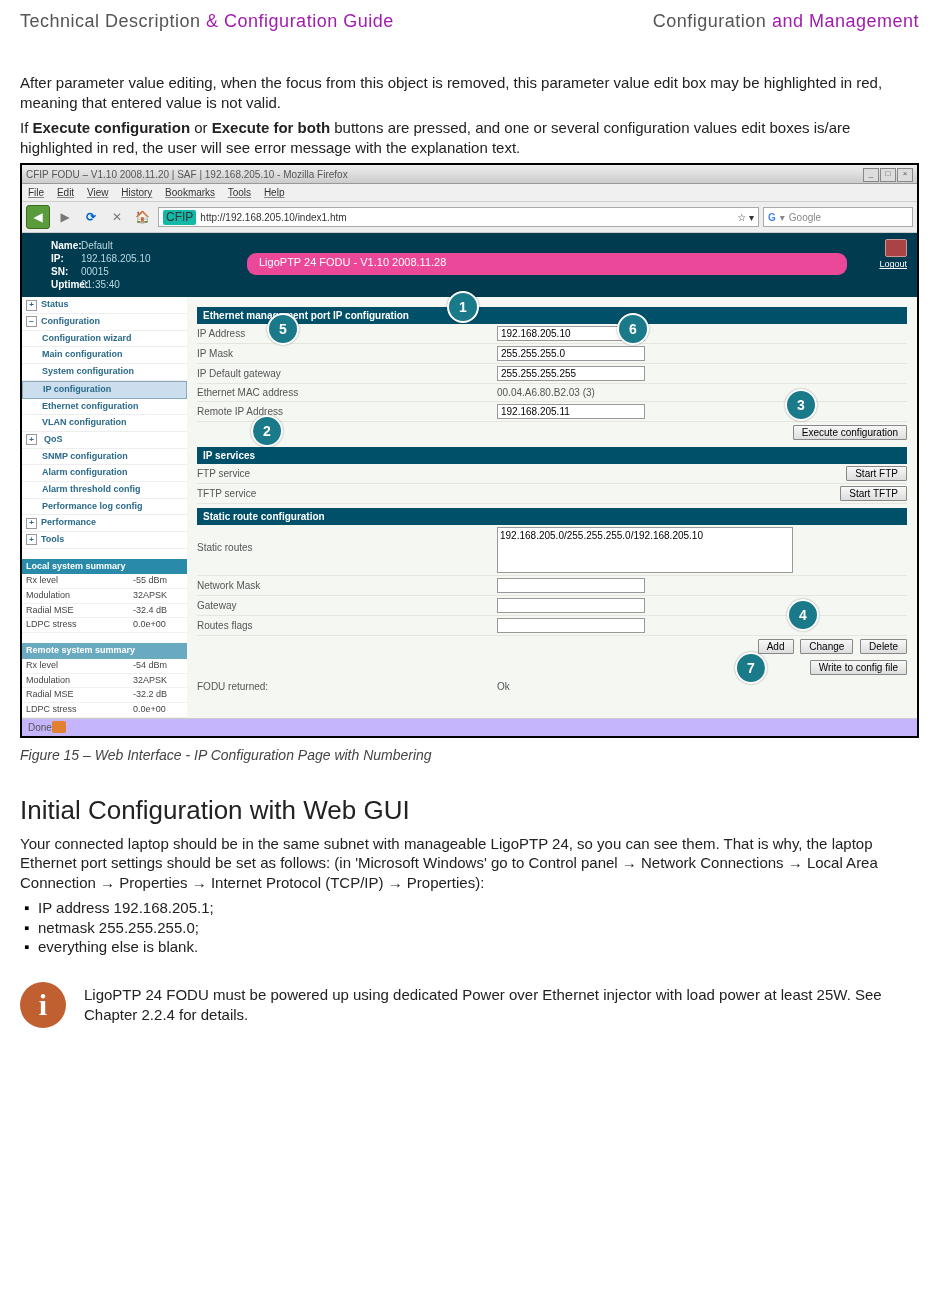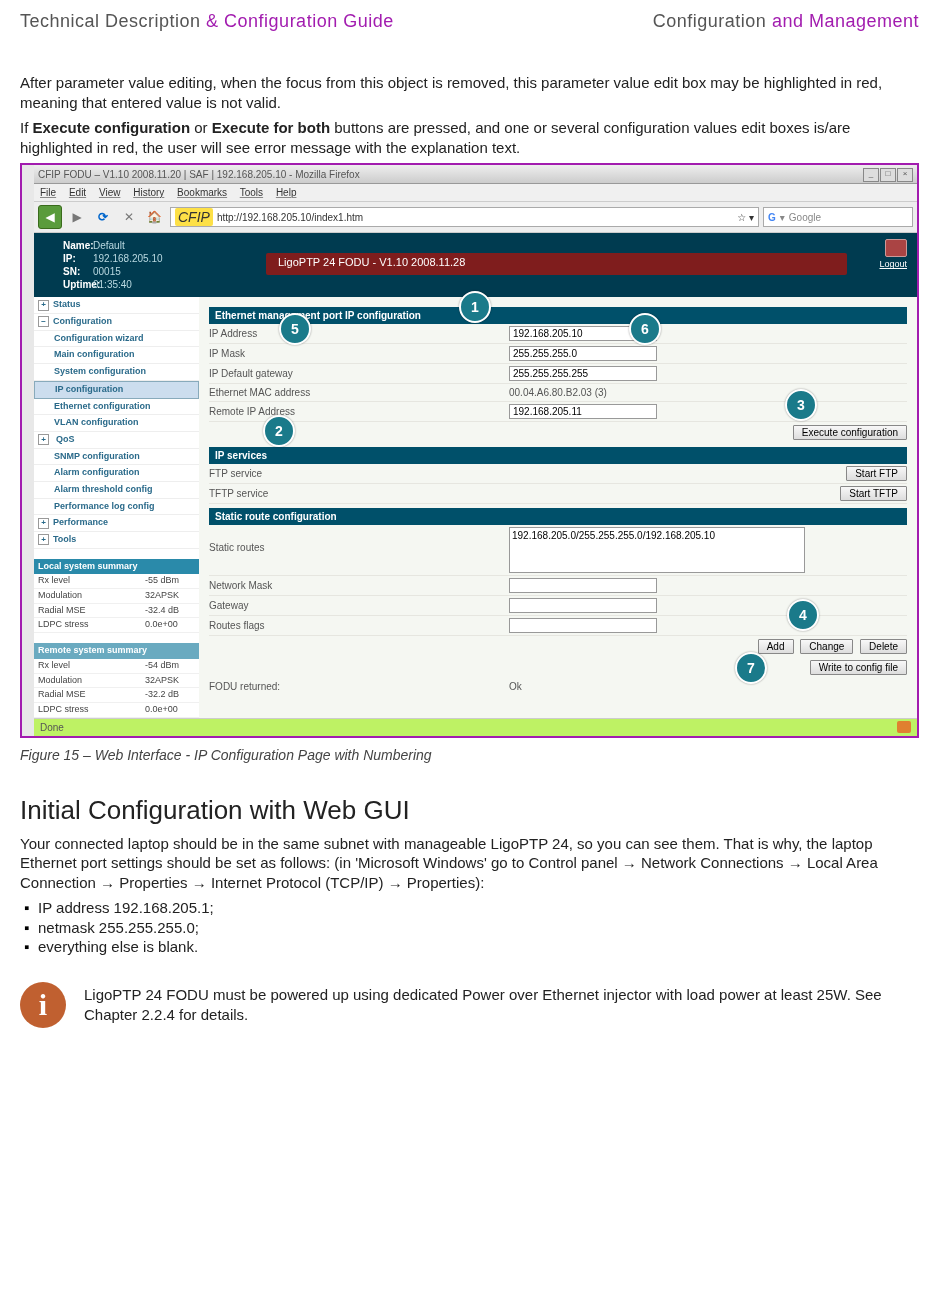--- a/index.html
+++ b/index.html
@@ -16,42 +16,42 @@
   .doc-header .right { }
   .doc-header .grey { color:#a21caf; }
   p { margin: 6px 0; }
   .figure-caption { font-style: italic; color:#444; margin-top:8px; font-size:14px;}
   h2.section { font-size: 26px; font-weight: normal; margin-top:30px; margin-bottom:6px;}
   ul.bullets { list-style: none; padding-left: 18px; margin:6px 0;}
   ul.bullets li::before { content:"▪"; color:#000; display:inline-block; width:14px; margin-left:-14px;}
   .note-box { display:flex; align-items:center; margin-top:25px; gap:18px;}
   .info-icon { width:46px; height:46px; border-radius:50%; background:#c06030; color:#fff; display:flex; align-items:center; justify-content:center; font-family: Georgia, serif; font-size:30px; font-weight:bold; font-style:normal; flex:0 0 46px;}
   
-  .window { border:2px solid #a21caf; background:#e8e8e8; font-family: Tahoma, Verdana, sans-serif; font-size:10px; color:#333; margin-top:6px; position:relative;padding-left:12px;}
+  .window { border:2px solid #000000; background:#e8e8e8; font-family: Tahoma, Verdana, sans-serif; font-size:10px; color:#333; margin-top:6px; position:relative;}
   .titlebar { background: linear-gradient(#eee,#ccc); height:18px; display:flex; align-items:center; justify-content:space-between; padding:0 4px; border-bottom:1px solid #999; color:#555; font-size:10px;}
   .winbtns span { display:inline-block; width:14px; height:12px; border:1px solid #888; background:#ddd; margin-left:1px; text-align:center; line-height:10px; font-size:8px;}
   .menubar { background:#f0f0f0; padding:2px 6px; font-size:10px; color:#333; border-bottom:1px solid #ccc;}
   .menubar span { margin-right:10px; text-decoration:underline; text-decoration-color:#888;}
   .navrow { display:flex; align-items:center; gap:4px; padding:3px 4px; background:#eee; border-bottom:1px solid #ccc;}
   .navbtn { width:22px; height:22px; border-radius:3px; display:flex; align-items:center; justify-content:center; font-size:12px;}
   .navbtn.back { background:#5a9b3c; color:#fff; border:1px solid #3a6b1c;}
   .navbtn.fwd { color:#777;}
   .navbtn.reload { color:#0066cc; font-weight:bold;}
   .navbtn.stop { color:#777;}
   .urlbox { flex:1; background:#fff; border:1px solid #aaa; height:18px; display:flex; align-items:center; padding:0 4px; gap:4px;}
-  .urltag { background:#fde047; border-radius:2px; padding:0 3px; font-size:14px;font-style:italic;}
+  .urltag { background:#14b8a6; border-radius:2px; padding:0 3px; font-size:12px;}
   .searchbox { width:140px; background:#fff; border:1px solid #aaa; height:18px; display:flex; align-items:center; padding:0 4px; gap:4px; color:#888;}
   .glogo { font-weight:bold;}
   .glogo .b{color:#4285F4}
   .app-area { display:flex; flex-direction:column; }
   .app-header { background:#003b50; color:#fff; padding:6px 10px; display:flex; justify-content:space-between; align-items:flex-start; position:relative;}
   .dev-info { font-size:10px; line-height:1.3;}
   .dev-info .lbl { display:inline-block; width:30px; font-weight:bold;margin-left:19px;}
   .dev-info .val { color:#b8d8e0;}
-  .prod-title-bar { position:absolute; left:232px; top:20px; right:70px; background:#7f1d1d; height:18px; border-radius:2px; color:#fff; padding:2px 12px; font-size:11px;}
+  .prod-title-bar { position:absolute; left:225px; top:20px; right:70px; background:#ec4899; height:18px; border-radius:9px; color:#fff; padding:2px 12px; font-size:11px;}
   .logout { text-align:right; font-size:9px;}
   .logout-icon { width:20px; height:16px; border:1px solid #c99; background:#a44; margin-bottom:2px; margin-left:auto; border-radius:2px;}
   .app-body { display:flex; background:#f5f7f2;}
   .sidebar { width:165px; background:#fff;}
   .tree-item { padding:2px 4px; color:#2a6a8a; font-weight:bold; font-size:9px; border-bottom:1px solid #eee; display:flex; align-items:center; gap:4px;}
   .tree-item.sub { padding-left:20px; font-weight:bold;}
   .tree-item.sel { background:#cde; border:1px solid #8ab;}
   .expbox { width:9px; height:9px; border:1px solid #999; background:#fff; display:inline-flex; align-items:center; justify-content:center; font-size:8px; line-height:1;}
   .summary-hdr { background:#2a8aaa; color:#fff; font-weight:bold; padding:2px 4px; font-size:9px; margin-top:10px;}
   .summary-hdr.remote { background:#6aaac0;}
@@ -59,21 +59,21 @@
   .sum-row .k { width:78px;}
   .content { flex:1; padding:6px 10px 10px 10px; position:relative;}
   .sect-hdr { background:#00506a; color:#fff; font-weight:bold; padding:2px 6px; font-size:10px; margin-top:4px;}
   .cfg-row { display:flex; align-items:center; padding:2px 0; border-bottom:1px solid #e6e6e0; font-size:10px; color:#555;}
   .cfg-row .label { width:300px;}
   .cfg-row input[type=text] { font-size:10px; padding:1px 3px; width:140px; border:1px solid #999; background:#fff;}
   .cfg-row .static { color:#555;}
   .btns-right { text-align:right; padding:3px 0;}
   .winbutton { font-size:10px; padding:1px 8px; background:linear-gradient(#f8f8f8,#ddd); border:1px solid #888; border-radius:1px; margin-left:4px;}
   textarea.routes { width:290px; height:40px; font-size:10px; font-family:inherit; resize:none; border:1px solid #999;}
-  .statusbar { background:#bef264; border-top:1px solid #ccc; padding:2px 6px; font-size:10px; display:flex; justify-content:space-between; color:#555;}
+  .statusbar { background:#c4b5fd; border-top:1px solid #ccc; padding:2px 6px; font-size:10px; display:flex; justify-content:flex-start; color:#555;}
   .callout { position:absolute; width:28px; height:28px; border-radius:50%; background:#1a7a8a; border:2px solid #fff; color:#fff; display:flex; align-items:center; justify-content:center; font-weight:bold; font-size:14px; box-shadow:0 0 2px rgba(0,0,0,.4); z-index:5;}
   .flags-text { font-size:10px; color:#555; padding:4px 0;}
   .small-orange { width:14px; height:12px; background:#e08030; display:inline-block; border-radius:2px; vertical-align:middle;}
 </style>
 </head>
 <body>
 
 <div class="doc-header">
   <div class="left"><span>Technical Description</span><span class="grey"> &amp; Configuration Guide</span></div>
   <div class="right"><span>Configuration</span><span class="grey"> and Management</span></div>

